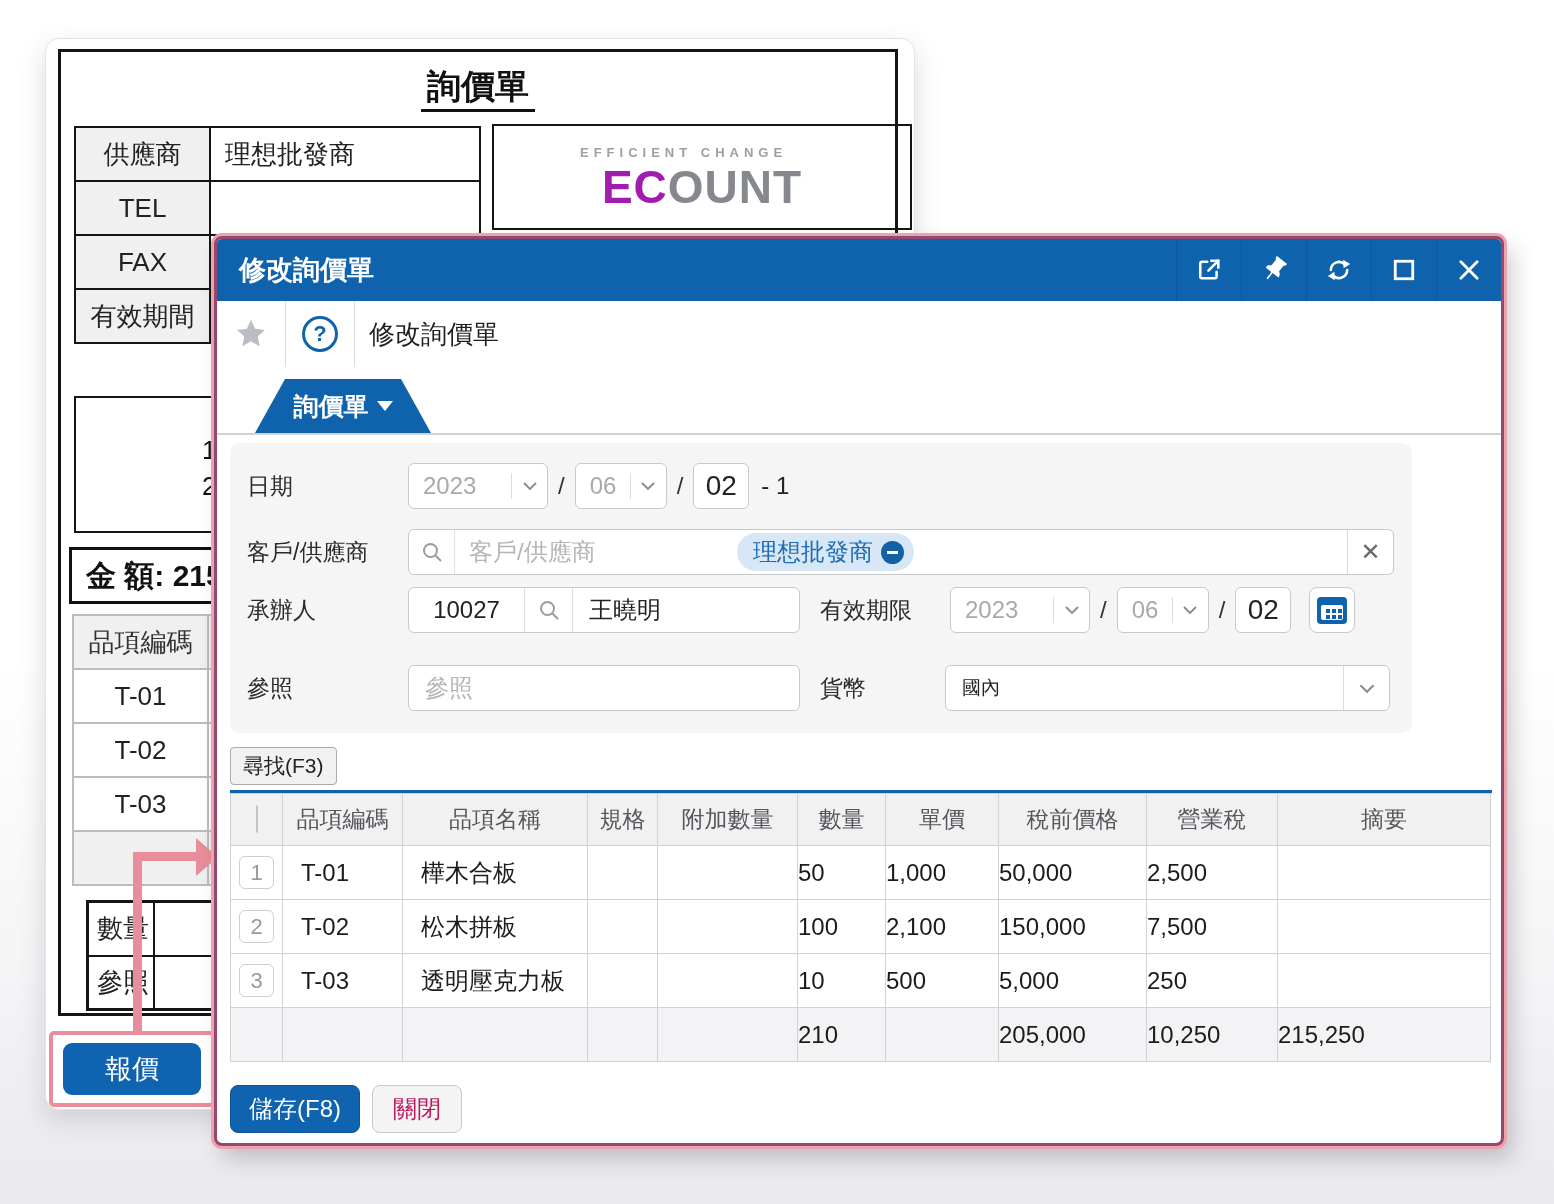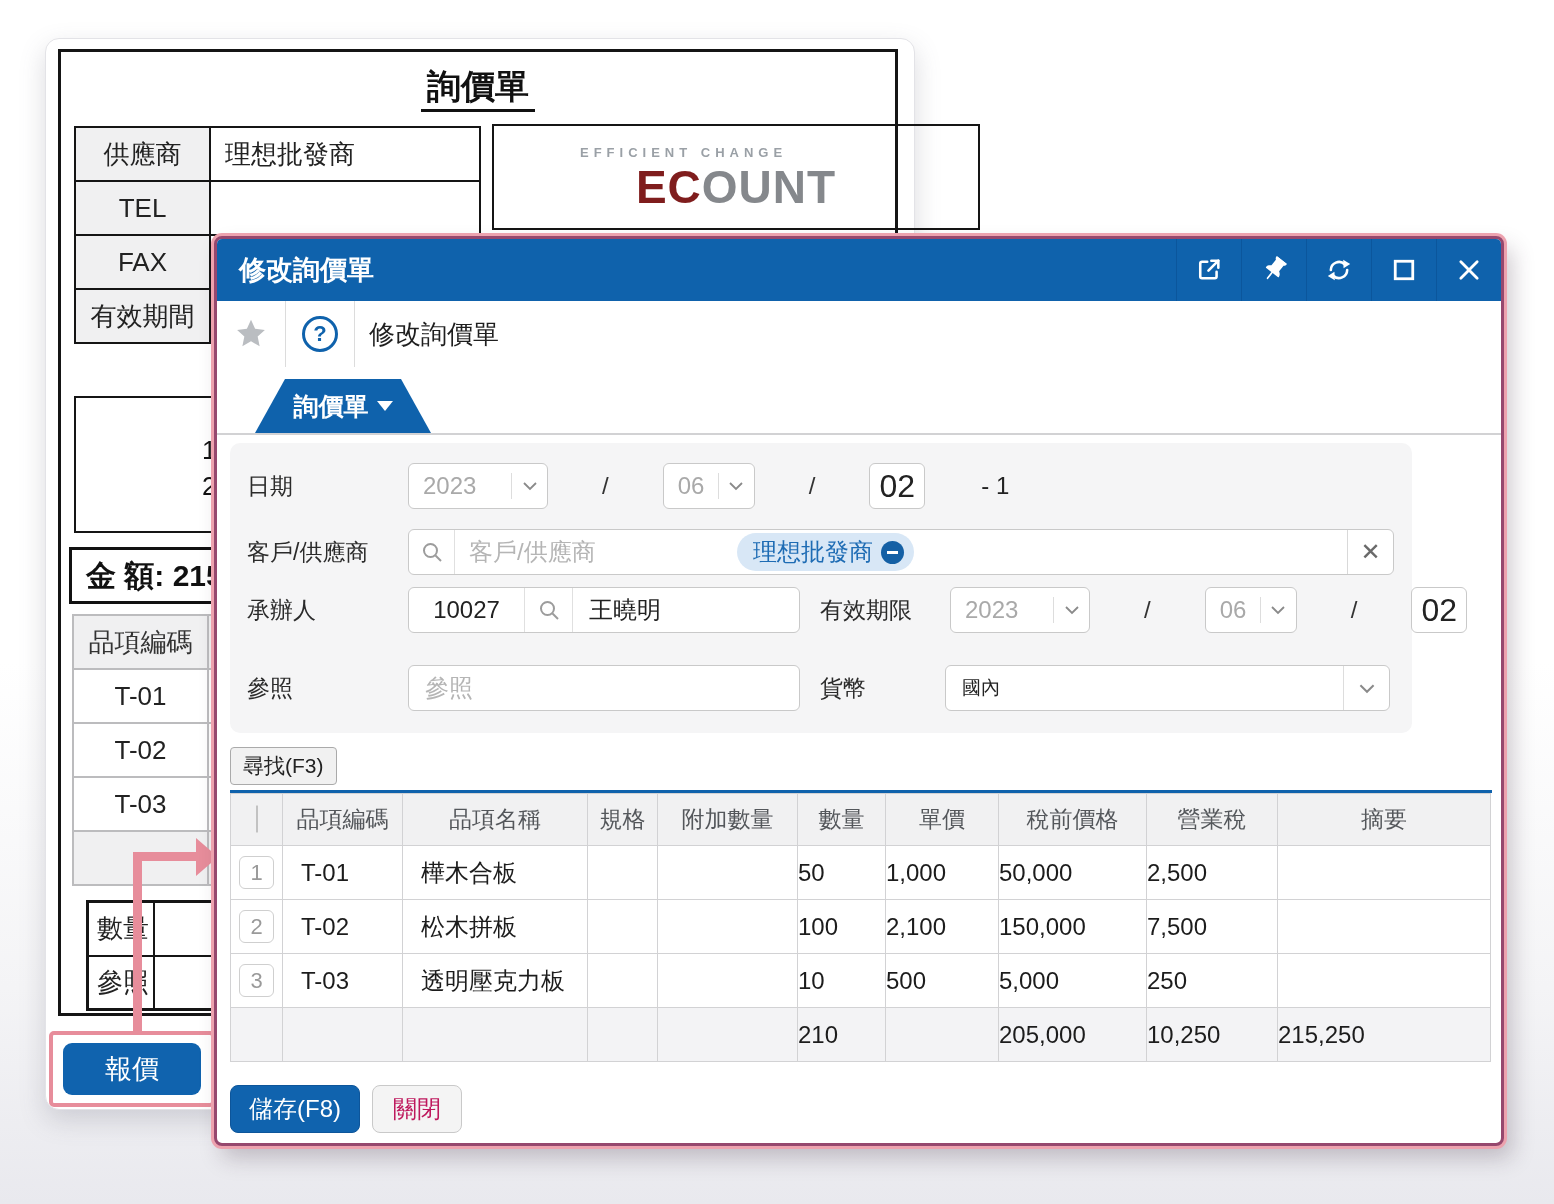--- a/index.html
+++ b/index.html
@@ -11,25 +11,25 @@
   
   .doc-card { position:absolute; left:45px; top:38px; width:870px; height:1072px; background:#fff;
               border:1px solid #e3e3e7; border-radius:14px; box-shadow:0 10px 26px rgba(90,90,110,.22); z-index:1; }
   .paper { position:absolute; left:12px; top:10px; width:840px; height:967px; border:3px solid #151515; background:#fff; }
   .paper-title { position:absolute; left:0; right:0; top:12px; text-align:center; }
   .paper-title span { font-size:34px; font-weight:700; color:#111; border-bottom:3px solid #111; padding:0 6px 4px; }
   table.doc-info { position:absolute; left:13px; top:74px; border-collapse:collapse; table-layout:fixed; }
   table.doc-info td { border:2px solid #151515; height:54px; font-size:26px; }
   table.doc-info td.lbl { width:135px; background:#f0f0f1; text-align:center; font-weight:500; }
   table.doc-info td.val { width:270px; padding-left:14px; background:#fff; }
-  .logo-box { position:absolute; left:431px; top:72px; width:488px; height:106px; border:2px solid #151515;
+  .logo-box { position:absolute; left:431px; top:72px; width:420px; height:106px; border:2px solid #151515;
               display:flex; flex-direction:column; align-items:center; justify-content:center; }
   .logo-tagline { font-size:13px; letter-spacing:5px; color:#9aa0a6; font-weight:600; align-self:flex-start; margin-left:86px; }
   .logo-brand { font-size:46px; font-weight:800; letter-spacing:1px; line-height:1; margin-top:4px; }
-  .logo-brand .red { color:#7f1d1d; }
+  .logo-brand .red { color:#a21caf; }
   .logo-brand .gray { color:#85888c; }
   .doc-box2 { position:absolute; left:431px; top:184px; width:420px; height:220px; border:2px solid #151515; background:#fff; }
   .terms-box { position:absolute; left:13px; top:344px; width:405px; height:137px; border:2px solid #151515; padding:34px 0 0 126px; }
   .terms-box div { font-size:26px; line-height:36px; color:#111; }
   .amount-box { position:absolute; left:8px; top:495px; width:620px; height:57px; border:3px solid #111; background:#fff;
                 font-size:30px; font-weight:700; color:#111; line-height:51px; padding-left:14px; }
   table.doc-items { position:absolute; left:11px; top:562px; border-collapse:collapse; table-layout:fixed; }
   table.doc-items td { border:2px solid #bcbcbe; height:54px; font-size:26px; text-align:center; background:#fff; }
   table.doc-items td.hdr { background:#f0f0f1; color:#333; }
   table.doc-items td.c1 { width:135px; }
@@ -65,27 +65,27 @@
   .tabrow { position:absolute; left:0; top:128px; right:0; height:68px; border-bottom:2px solid #d2d2d4; }
   .tab { position:absolute; left:38px; bottom:0; width:176px; height:54px; background:#0f62ac; color:#fff;
          clip-path:polygon(30px 0, calc(100% - 30px) 0, 100% 100%, 0 100%);
          display:flex; align-items:center; justify-content:center; gap:8px; font-size:25px; font-weight:600; cursor:pointer; }
   .tab-caret { width:0; height:0; border-left:8px solid transparent; border-right:8px solid transparent; border-top:10px solid #fff; }
 
   .form-panel { position:absolute; left:13px; top:204px; width:1182px; height:290px; background:#f5f5f6; border-radius:10px; }
   .frow { position:absolute; left:0; right:0; height:46px; display:flex; align-items:center; }
   .flabel { position:absolute; left:17px; font-size:23px; color:#2b2b2b; }
   .flabel.right { left:590px; }
-  .ctrls { position:absolute; left:178px; display:flex; align-items:center;gap:44px; }
+  .ctrls { position:absolute; left:178px; display:flex; align-items:center; }
   .ctrls.right { left:720px; }
   .sel { height:46px; background:#fff; border:1px solid #c9c9c9; border-radius:6px; display:flex; align-items:center; cursor:pointer; }
   .sel .sel-txt { padding-left:14px; font-size:24px; color:#a9a9a9; flex:1; }
   .sel .sel-chev { width:36px; display:flex; align-items:center; justify-content:center; border-left:1px solid #ddd; height:60%; }
   .slash { font-size:24px; color:#333; margin:0 10px; }
-  .day-input { width:56px; height:46px; border:1px solid #c9c9c9; border-radius:6px; text-align:center; font-size:32px;
+  .day-input { width:56px; height:46px; border:1px solid #c9c9c9; border-radius:6px; text-align:center; font-size:28px;
                color:#222; background:#fff; font-family:inherit; }
   .suffix { font-size:24px; color:#222; margin-left:12px; }
   .cust-group { position:absolute; left:178px; top:0; width:986px; height:46px; background:#fff; border:1px solid #c9c9c9;
                 border-radius:6px; display:flex; align-items:center; overflow:hidden; }
   .ico-cell { width:46px; height:100%; display:flex; align-items:center; justify-content:center; border-right:1px solid #e0e0e0; }
   .cust-input { border:none; outline:none; font-size:24px; color:#444; width:240px; padding-left:14px; font-family:inherit; background:transparent; }
   .cust-input::placeholder { color:#b5b5b5; }
   .tag-pill { margin-left:42px; background:#d8e7f6; border-radius:999px; height:38px; display:flex; align-items:center;
               padding:0 10px 0 16px; gap:8px; cursor:pointer; }
   .tag-pill .tag-txt { color:#1e6cb4; font-size:24px; }

